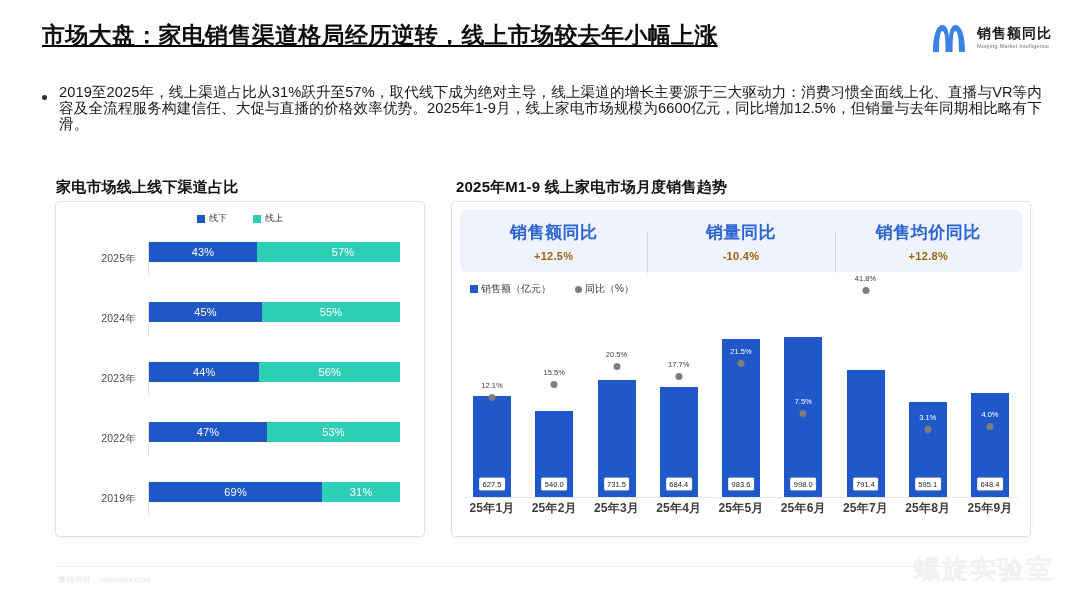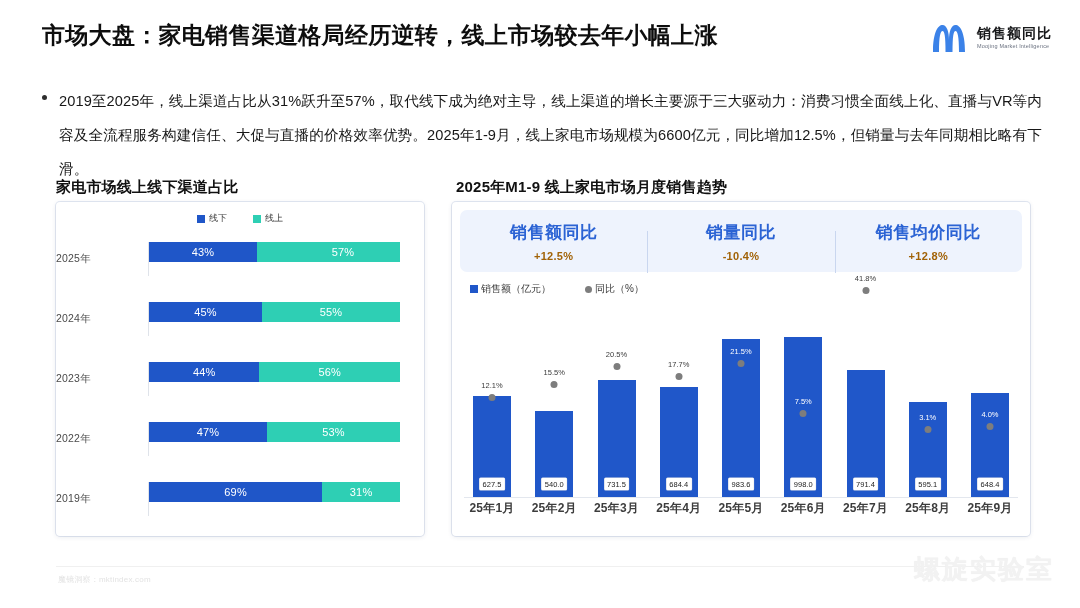--- a/index.html
+++ b/index.html
@@ -10,21 +10,21 @@
     overflow: hidden;
   }
   .slide { position: relative; width: 1080px; height: 608px; background: #fff; }
 
   
   .header {
     position: absolute; left: 0; top: 14px; width: 1080px; height: 52px;
   }
   .title-bar {
     position: absolute; left: 42px; top: 6px;
-    display: flex; align-items: center; gap: 10px;
+    display: flex; align-items: center; gap: 10px; text-decoration: underline;
   }
   .page-title {
     font-size: 23px; font-weight: bold; color: #0d0d0d;
     letter-spacing: .3px; white-space: nowrap;
   }
   .logo {
     position: absolute; right: 28px; top: 8px;
     display: flex; align-items: center; gap: 8px;
   }
   .logo-mark { width: 40px; height: 32px; }
@@ -35,21 +35,21 @@
   
   .bullet-wrap {
     position: absolute; left: 42px; top: 84px; width: 1000px;
     display: flex; gap: 12px;
   }
   .bullet-dot {
     flex: 0 0 auto; width: 5px; height: 5px; border-radius: 50%;
     background: #2e2e2e; margin-top: 11px;
   }
   .bullet-text {
-    font-size: 14.6px; line-height: 34px; color: #171717;
+    font-size: 14.6px; line-height: 16px; color: #171717;
     text-align: justify; letter-spacing: .1px;
   }
 
   
   .sec-title {
     position: absolute; font-size: 15px; font-weight: bold; color: #111;
     letter-spacing: .2px; white-space: nowrap;
   }
   #left-title  { left: 56px;  top: 178px; }
   #right-title { left: 456px; top: 178px; }
@@ -71,21 +71,21 @@
   .lg-sw.offline { background: #1f56c8; }
   .lg-sw.online  { background: #2ecfb4; }
 
   .bars-area {
     position: absolute; left: 0; top: 32px; width: 368px; height: 296px;
     display: flex; flex-direction: column; justify-content: space-between;
     padding: 8px 24px 14px 0;
   }
   .bar-row { display: flex; align-items: center; height: 34px; }
   .row-label {
-    width: 92px; padding-right: 0; 
+    width: 92px; padding-right: 12px; text-align: right;
     font-size: 10.5px; color: #4a4a4a; letter-spacing: .2px;
   }
   .row-track {
     flex: 1 1 auto; height: 34px; display: flex;
     border-left: 1px solid #dfe3ea;
   }
   .seg {
     height: 20px; display: flex; align-items: center; justify-content: center;
     font-size: 11px; color: #ffffff; letter-spacing: .2px;
   }
@@ -110,21 +110,21 @@
   }
   .kpi + .kpi::before {
     content: ""; position: absolute; left: 0; top: 10px;
     width: 1px; height: 42px; background: #c9d6ef;
   }
   .kpi-label { font-size: 17px; font-weight: bold; color: #2b63d4; letter-spacing: .5px; }
   .kpi-value { font-size: 11px; font-weight: bold; color: #a16207; letter-spacing: .3px; }
 
   .bc-legend {
     position: absolute; left: 18px; top: 80px;
-    display: flex; gap: 34px; font-size: 10px; color: #3a3a3a;
+    display: flex; gap: 24px; font-size: 10px; color: #3a3a3a;
   }
   .bc-legend .lg-item { gap: 3px; }
   .bc-sw-sq { width: 8px; height: 8px; background: #2057c9; }
   .bc-sw-dot { width: 7px; height: 7px; border-radius: 50%; background: #7d7d7d; }
 
   .plot {
     position: absolute; left: 6px; top: 100px; width: 566px; height: 196px;
   }
   .plot-inner {
     position: absolute; left: 0; bottom: 0; width: 566px; height: 196px;

